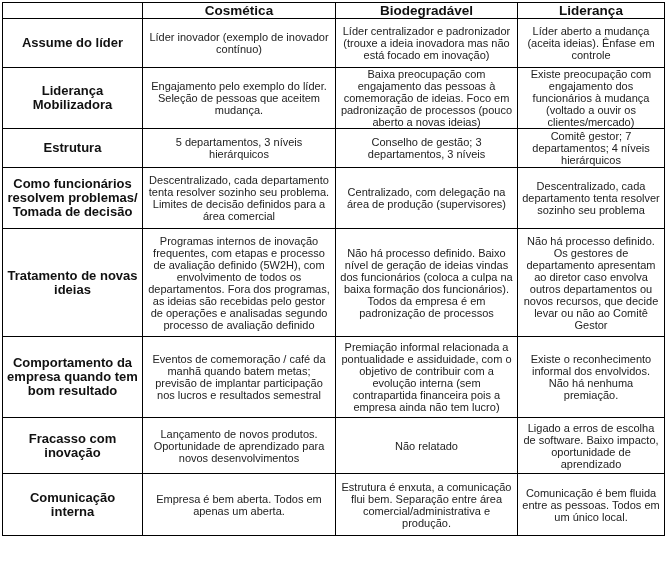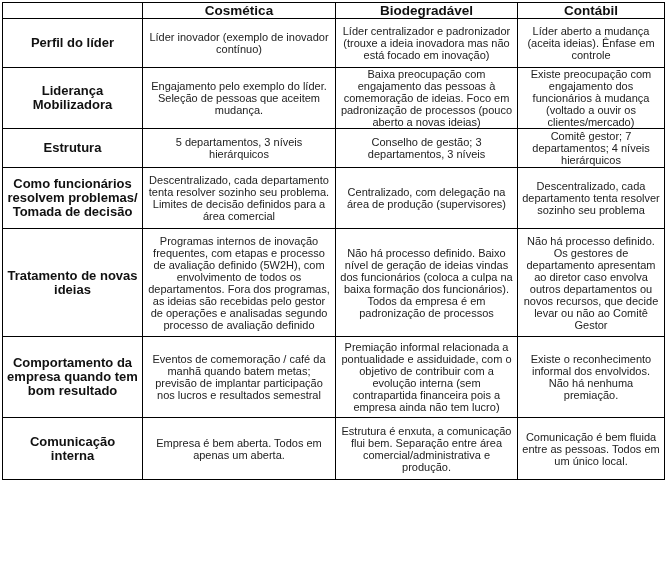--- a/index.html
+++ b/index.html
@@ -49,26 +49,26 @@
     <col class="c0">
       <col class="c1">
       <col class="c2">
       <col class="c3">
   </colgroup>
   <thead>
     <tr>
       <th></th>
       <th>Cosmética</th>
       <th>Biodegradável</th>
-      <th>Contábil</th>
+      <th>Liderança</th>
     </tr>
   </thead>
   <tbody>
     <tr style="height:49px">
-      <th>Perfil do líder</th>
+      <th>Assume do líder</th>
       <td>Líder inovador (exemplo de inovador contínuo)</td>
       <td>Líder centralizador e padronizador (trouxe a ideia inovadora mas não está focado em inovação)</td>
       <td>Líder aberto a mudança (aceita ideias). Ênfase em controle</td>
     </tr>
     <tr style="height:61px">
       <th>Liderança Mobilizadora</th>
       <td>Engajamento pelo exemplo do líder. Seleção de pessoas que aceitem mudança.</td>
       <td>Baixa preocupação com engajamento das pessoas à comemoração de ideias. Foco em padronização de processos (pouco aberto a novas ideias)</td>
       <td>Existe preocupação com engajamento dos funcionários à mudança (voltado a ouvir os clientes/mercado)</td>
     </tr>
@@ -89,20 +89,26 @@
       <td>Programas internos de inovação frequentes, com etapas e processo de avaliação definido (5W2H), com envolvimento de todos os departamentos. Fora dos programas, as ideias são recebidas pelo gestor de operações e analisadas segundo processo de avaliação definido</td>
       <td>Não há processo definido. Baixo nível de geração de ideias vindas dos funcionários (coloca a culpa na baixa formação dos funcionários). Todos da empresa é em padronização de processos</td>
       <td>Não há processo definido. Os gestores de departamento apresentam ao diretor caso envolva outros departamentos ou novos recursos, que decide levar ou não ao Comitê Gestor</td>
     </tr>
     <tr style="height:81px">
       <th>Comportamento da empresa quando tem bom resultado</th>
       <td>Eventos de comemoração / café da manhã quando batem metas; previsão de implantar participação nos lucros e resultados semestral</td>
       <td>Premiação informal relacionada a pontualidade e assiduidade, com o objetivo de contribuir com a evolução interna (sem contrapartida financeira pois a empresa ainda não tem lucro)</td>
       <td>Existe o reconhecimento informal dos envolvidos. Não há nenhuma premiação.</td>
     </tr>
+    <tr style="height:56px">
+      <th>Fracasso com inovação</th>
+      <td>Lançamento de novos produtos. Oportunidade de aprendizado para novos desenvolvimentos</td>
+      <td>Não relatado</td>
+      <td>Ligado a erros de escolha de software. Baixo impacto, oportunidade de aprendizado</td>
+    </tr>
     <tr style="height:62px">
       <th>Comunicação interna</th>
       <td>Empresa é bem aberta. Todos em apenas um aberta.</td>
       <td>Estrutura é enxuta, a comunicação flui bem. Separação entre área comercial/administrativa e produção.</td>
       <td>Comunicação é bem fluida entre as pessoas. Todos em um único local.</td>
     </tr>
   </tbody>
 </table>
 
 </body></html>

